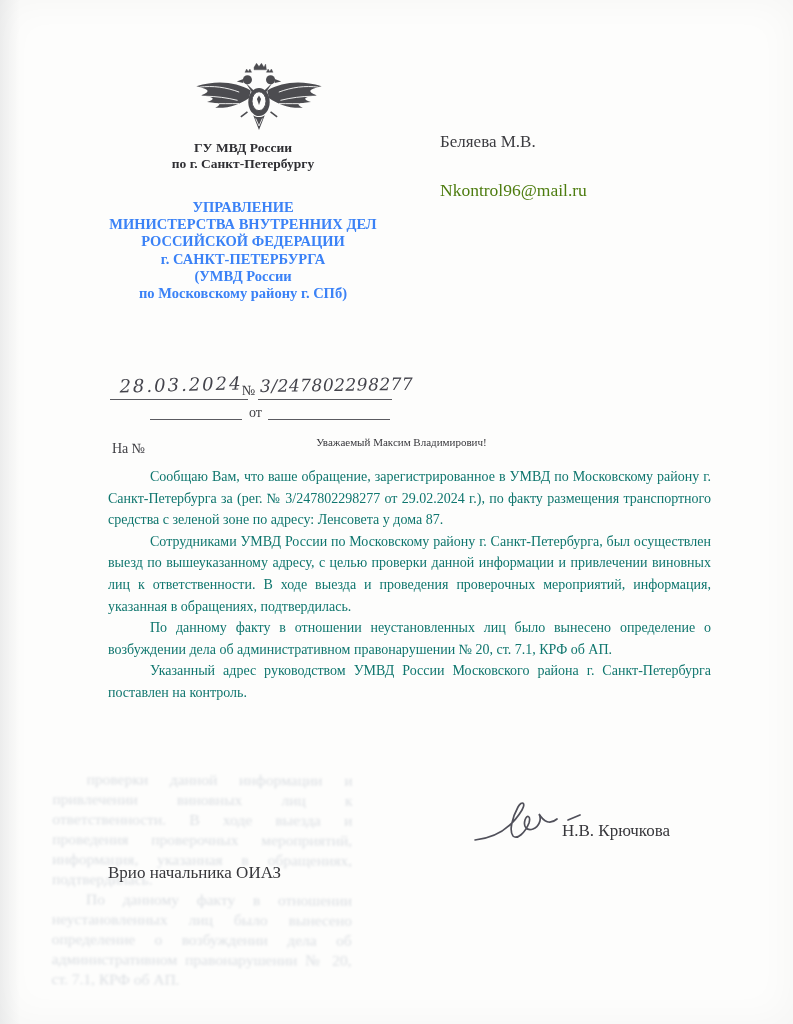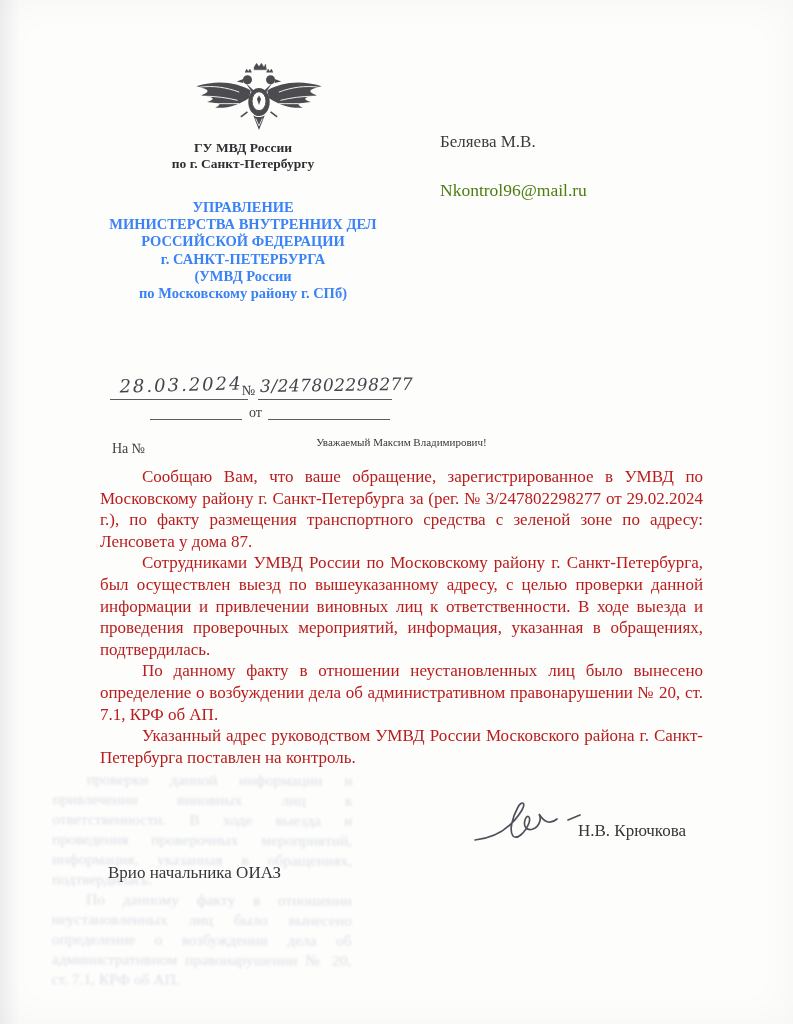--- a/index.html
+++ b/index.html
@@ -54,28 +54,28 @@
   .rule-ot{left:268px;top:419px;width:122px;}
   
   .recipient-name{position:absolute;left:440px;top:132px;font-size:17px;color:#3c3c40;}
   .recipient-email{position:absolute;left:440px;top:180px;font-size:17.5px;color:#4d7c0f;text-align:right;}
   
   .salutation{
     position:absolute;left:100px;top:436px;width:603px;
     text-align:center;font-size:11px;color:#37373b;
   }
   .body-text{
-    position:absolute;left:100px;top:466px;width:603px;
-    font-size:17px;line-height:21.6px;text-align:justify;color:#b91c1c;
+    position:absolute;left:108px;top:466px;width:603px;
+    font-size:14px;line-height:21.6px;text-align:justify;color:#0f766e;
     z-index:2;
   }
   .body-text p{margin:0;text-indent:42px;}
   
   .sign-position{position:absolute;left:108px;top:822px;font-size:17px;color:#37373b;z-index:2;margin-top:41px;}
-  .sign-name{position:absolute;left:578px;top:821px;font-size:17px;color:#37373b;z-index:2;}
+  .sign-name{position:absolute;left:562px;top:821px;font-size:17px;color:#37373b;z-index:2;}
   .sign-mark{position:absolute;left:472px;top:798px;width:118px;height:54px;z-index:2;}
   
   .bleed{
     position:absolute;left:52px;top:770px;width:300px;height:248px;
     overflow:hidden;z-index:1;
     font-size:15.5px;line-height:20px;text-align:justify;
     color:#8e99a8;opacity:0.30;filter:blur(1.1px);
     transform:rotate(0.3deg);
     pointer-events:none;
   }

